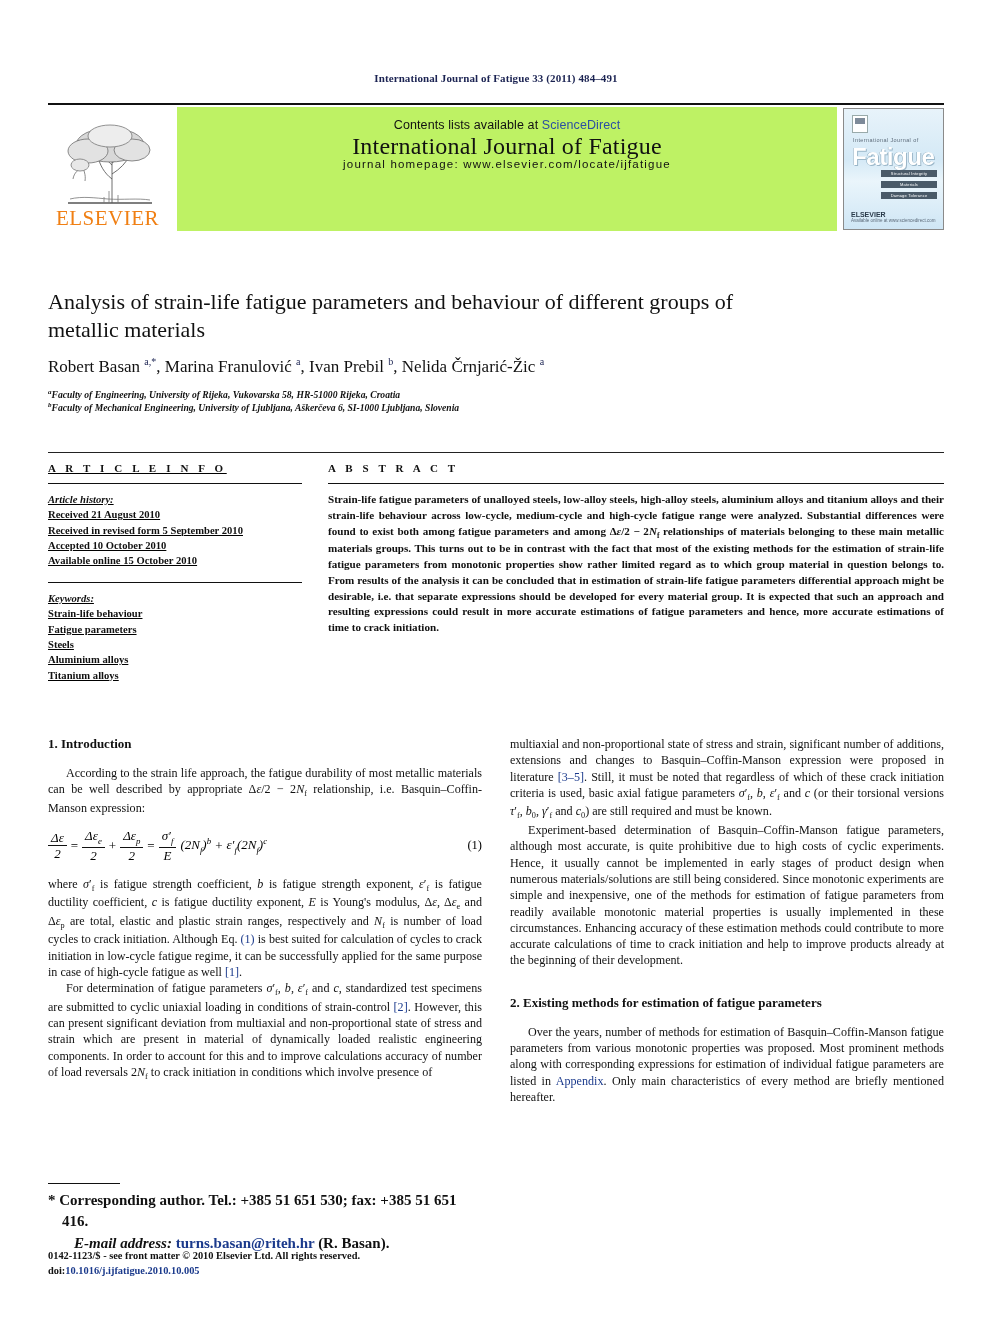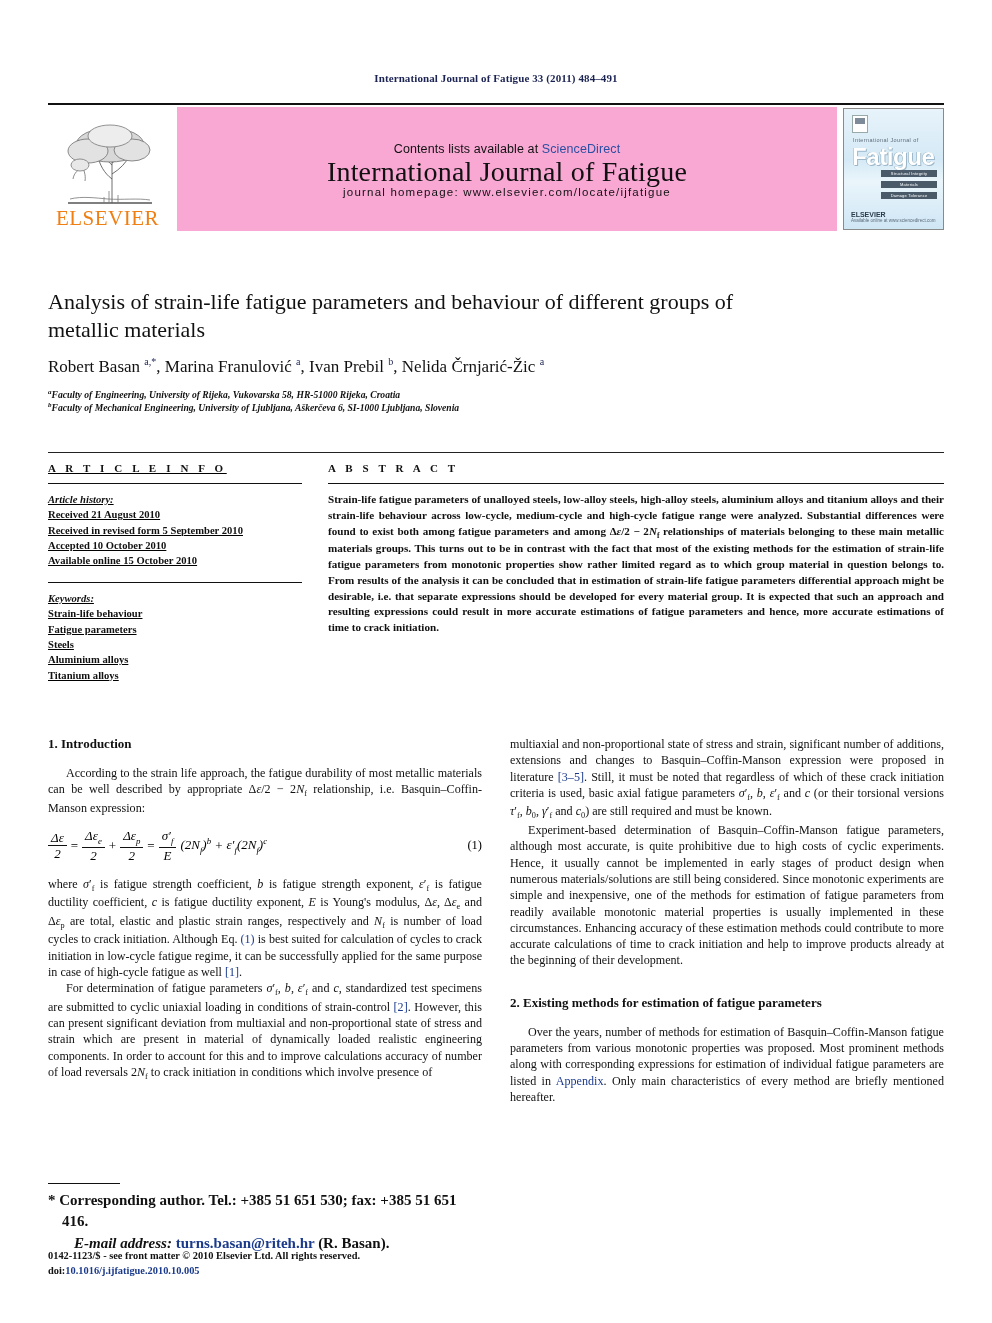--- a/index.html
+++ b/index.html
@@ -67,42 +67,42 @@
     font-family: "Liberation Serif", serif;
     font-size: 21px;
     letter-spacing: 0.5px;
     color: #F07F13;
     line-height: 1;
     margin-top: 1px;
     font-weight: 400;
   }
   .journal-band {
     flex: 1 1 auto;
-    background: #f9a8d4;
+    background: #bef264;
     margin: 0 6px 0 10px;
     position: relative;
     display: flex;
     flex-direction: column;
-    justify-content: center;
+    justify-content: flex-start;
     align-items: center;
     padding: 11px 0 9px 0;
     box-sizing: border-box;
   }
   .contents-line {
     font-family: "Liberation Sans", sans-serif;
     font-size: 12.5px;
     color: #111;
     letter-spacing: 0.1px;
   }
   .contents-line .sd {
     color: #2b4fa2;
   }
   .journal-name {
     font-family: "Liberation Serif", serif;
-    font-size: 28px;
+    font-size: 24px;
     color: #111;
     letter-spacing: 0.2px;
     line-height: 1;
     margin-top: 2px;
   }
   .homepage-line {
     font-family: "Liberation Sans", sans-serif;
     font-size: 11.5px;
     color: #111;
     letter-spacing: 1.2px;

